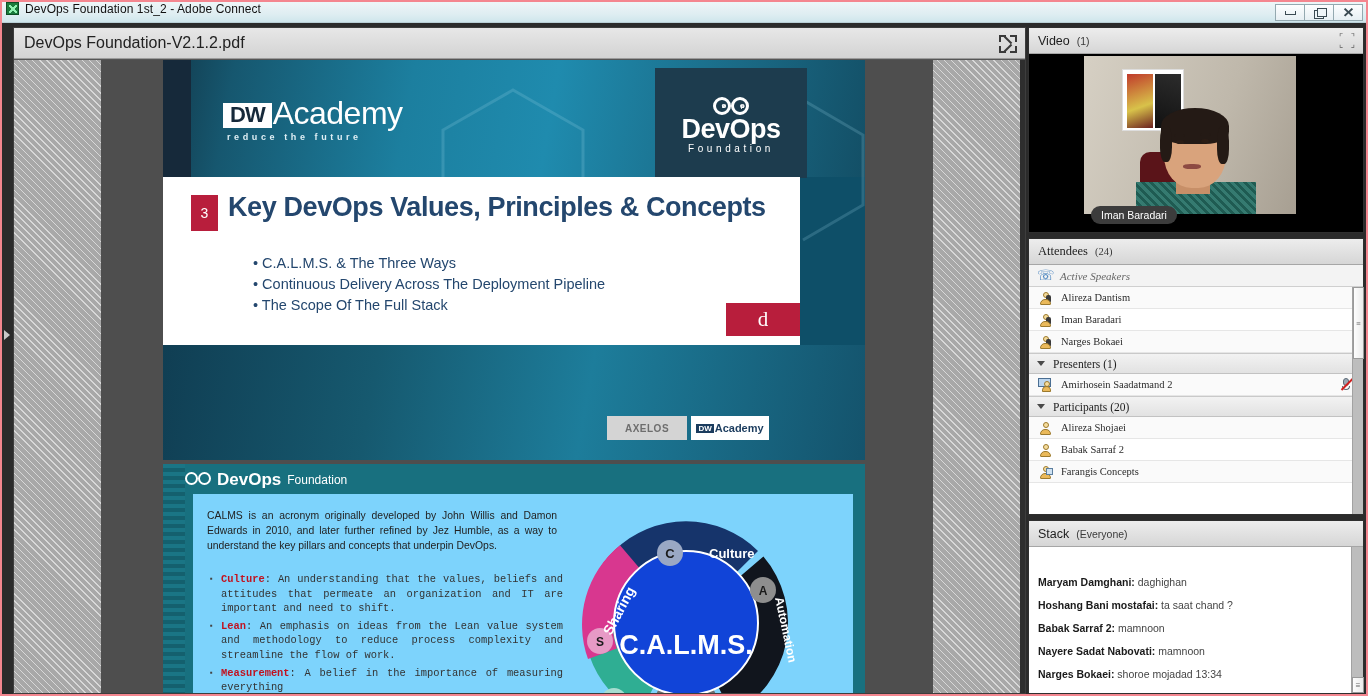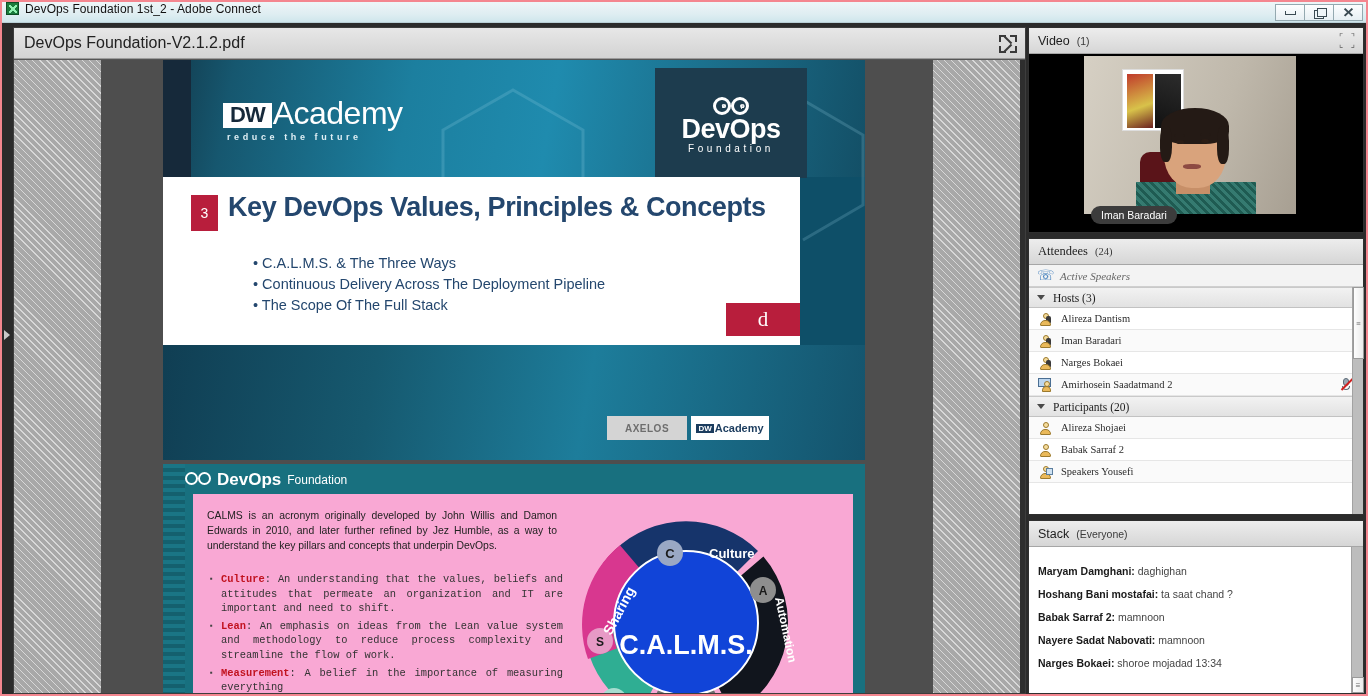--- a/index.html
+++ b/index.html
@@ -161,21 +161,21 @@
      background:repeating-linear-gradient(to bottom,#1a7585 0 4px,#14606e 4px 8px); }
   .s2-head { position:absolute; left:22px; top:6px; display:flex; align-items:center; gap:6px;
     color:#fff; }
   .s2-inf { font-size:16px; font-weight:bold; letter-spacing:-4px; }
   .s2-inf span { display:inline-block;width:13px;height:13px;border:2.5px solid #fff;border-radius:50%;}
   .s2-do { font-size:17px; font-weight:bold; }
   .s2-fo { font-size:12px; }
   .s2-ribbon { position:absolute; left:310px; top:2px; width:370px; height:25px;
     background:#a9d6e2; color:#16506a; font-size:13px; display:flex; align-items:center;
     padding-left:14px; }
-  .s2-white { position:absolute; left:30px; top:30px; width:660px; height:199px; background:#f9a8d4; }
+  .s2-white { position:absolute; left:30px; top:30px; width:660px; height:199px; background:#7dd3fc; }
   .s2-para { position:absolute; left:14px; top:14px; width:350px; font-size:10.4px;
     color:#222; line-height:15px; text-align:justify; }
   .s2-bullets { position:absolute; left:14px; top:78px; width:356px; font-size:10.4px;
     color:#333; line-height:14.6px; }
   .s2-bullets li { list-style:none; position:relative; padding-left:14px; margin-bottom:3px;
     text-align:justify;font-family:Liberation Mono, monospace;}
   .s2-bullets li:before { content:"▪"; position:absolute; left:2px; top:0; color:#444; font-size:8px;}
   .s2-bullets b { color:#c1121f; }
 
   
@@ -280,21 +280,21 @@
   #att-scroll { position:absolute; right:0; top:22px; width:11px; height:227px;
     background:#bdbdbd; border-left:1px solid #a2a2a2; }
   #att-thumb { position:absolute; left:0; top:0; width:11px; height:72px;
     background:linear-gradient(to right,#fdfdfd,#ebebeb); border:1px solid #9a9a9a;
     display:flex; align-items:center; justify-content:center; }
   .grip { font-size:8px; color:#666; line-height:7px; letter-spacing:0; }
 
   
   #chat-pod { top:493px; width:336px; height:174px; }
   #chat-body { position:absolute; left:0; top:26px; width:334px; height:146px; background:#fff; }
-  #chat-list { position:absolute; left:0; top:6px; right:12px; padding:12px 0 0 9px; }
+  #chat-list { position:absolute; left:0; top:17px; right:12px; padding:12px 0 0 9px; }
   .chat-msg { font-size:10.5px; color:#444; margin-bottom:10px; line-height:13px; }
   .chat-msg b { color:#1a1a1a; }
   #chat-scroll { position:absolute; right:0; top:0; width:12px; height:146px;
     background:#bdbdbd; border-left:1px solid #a2a2a2; }
   #chat-thumb { position:absolute; left:0; bottom:0; width:12px; height:16px;
     background:linear-gradient(to right,#fdfdfd,#ebebeb); border:1px solid #9a9a9a;
     display:flex; align-items:center; justify-content:center; }
 </style>
 </head>
 <body>
@@ -488,24 +488,20 @@
           <span class="pt">Attendees</span>
           <span class="pc">(24)</span>
         </div>
         <div id="att-body">
 
           <div id="active-speakers">
             <span class="phone-icon">☏</span>
             <span id="as-label">Active Speakers</span>
           </div>
 
-          <div class="grp-head">
-            <span class="tri"></span>
-            <span>Hosts (3)</span>
-          </div>
           <div class="att-row">
             <span class="ico host">
                 <i class="head"></i>
                 <i class="mic"></i>
                 <i class="body"></i>
               </span>
             <span>Alireza Dantism</span>
           </div>
           <div class="att-row">
             <span class="ico host">
@@ -517,20 +513,24 @@
           </div>
           <div class="att-row">
             <span class="ico host">
                 <i class="head"></i>
                 <i class="mic"></i>
                 <i class="body"></i>
               </span>
             <span>Narges Bokaei</span>
           </div>
 
+          <div class="grp-head">
+            <span class="tri"></span>
+            <span>Presenters (1)</span>
+          </div>
           <div class="att-row">
             <span class="ico pres">
                 <i class="screen"></i>
                 <i class="head"></i>
                 <i class="body"></i>
               </span>
             <span>Amirhosein Saadatmand 2</span>
             <span class="mic-off">
                 <i class="mb"></i>
                 <i class="ms"></i>
@@ -555,21 +555,21 @@
                 <i class="body"></i>
               </span>
             <span>Babak Sarraf 2</span>
           </div>
           <div class="att-row">
             <span class="ico cam">
                 <i class="head"></i>
                 <i class="body"></i>
                 <i class="cam2"></i>
               </span>
-            <span>Speakers Yousefi</span>
+            <span>Farangis Concepts</span>
           </div>
 
           <div id="att-scroll">
             <div id="att-thumb">
               <span class="grip">≡</span>
             </div>
           </div>
         </div>
       </div>
 

